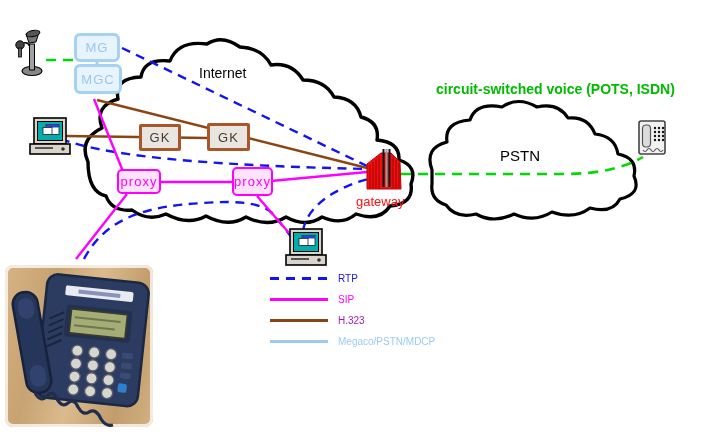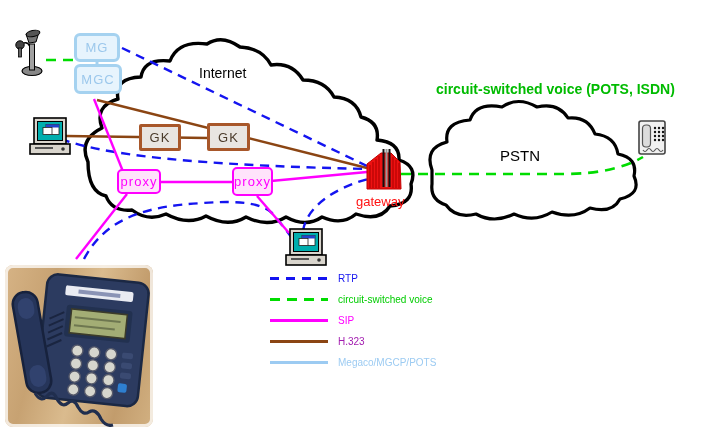--- a/index.html
+++ b/index.html
@@ -161,34 +161,30 @@
   <div class="lbl" id="pstn-lbl">PSTN</div>
   <div class="lbl" id="csv-lbl">circuit-switched voice (POTS, ISDN)</div>
   <div class="lbl" id="gw-lbl">gateway</div>
 
   <div class="legend">
     <div class="lrow">
       <div class="sw sw-rtp"></div>
       <span class="lg-txt lg-rtp">RTP</span>
     </div>
     <div class="lrow">
-      <div class="sw sw-voice"></div>
-      <span class="lg-txt lg-voice">circuit-switched voice</span>
-    </div>
-    <div class="lrow">
       <div class="sw sw-sip"></div>
       <span class="lg-txt lg-sip">SIP</span>
     </div>
     <div class="lrow">
       <div class="sw sw-h323"></div>
       <span class="lg-txt lg-h323">H.323</span>
     </div>
     <div class="lrow">
       <div class="sw sw-meg"></div>
-      <span class="lg-txt lg-meg">Megaco/MGCP/POTS</span>
+      <span class="lg-txt lg-meg">Megaco/PSTN/MDCP</span>
     </div>
   </div>
 
   <div class="photo">
     <svg width="148" height="162" viewBox="0 0 148 162">
       <g transform="rotate(6 85 80)">
         <rect x="36" y="13" width="102" height="124" rx="11" fill="#2C3B60" stroke="#1B2844" stroke-width="2.5"></rect>
         <rect x="55" y="23" width="68" height="10" rx="2" fill="#E9EBF2"></rect>
         <rect x="68" y="26" width="42" height="4" fill="#8A93B5"></rect>
         <rect x="58" y="42" width="66" height="32" rx="3" fill="#223150"></rect>

